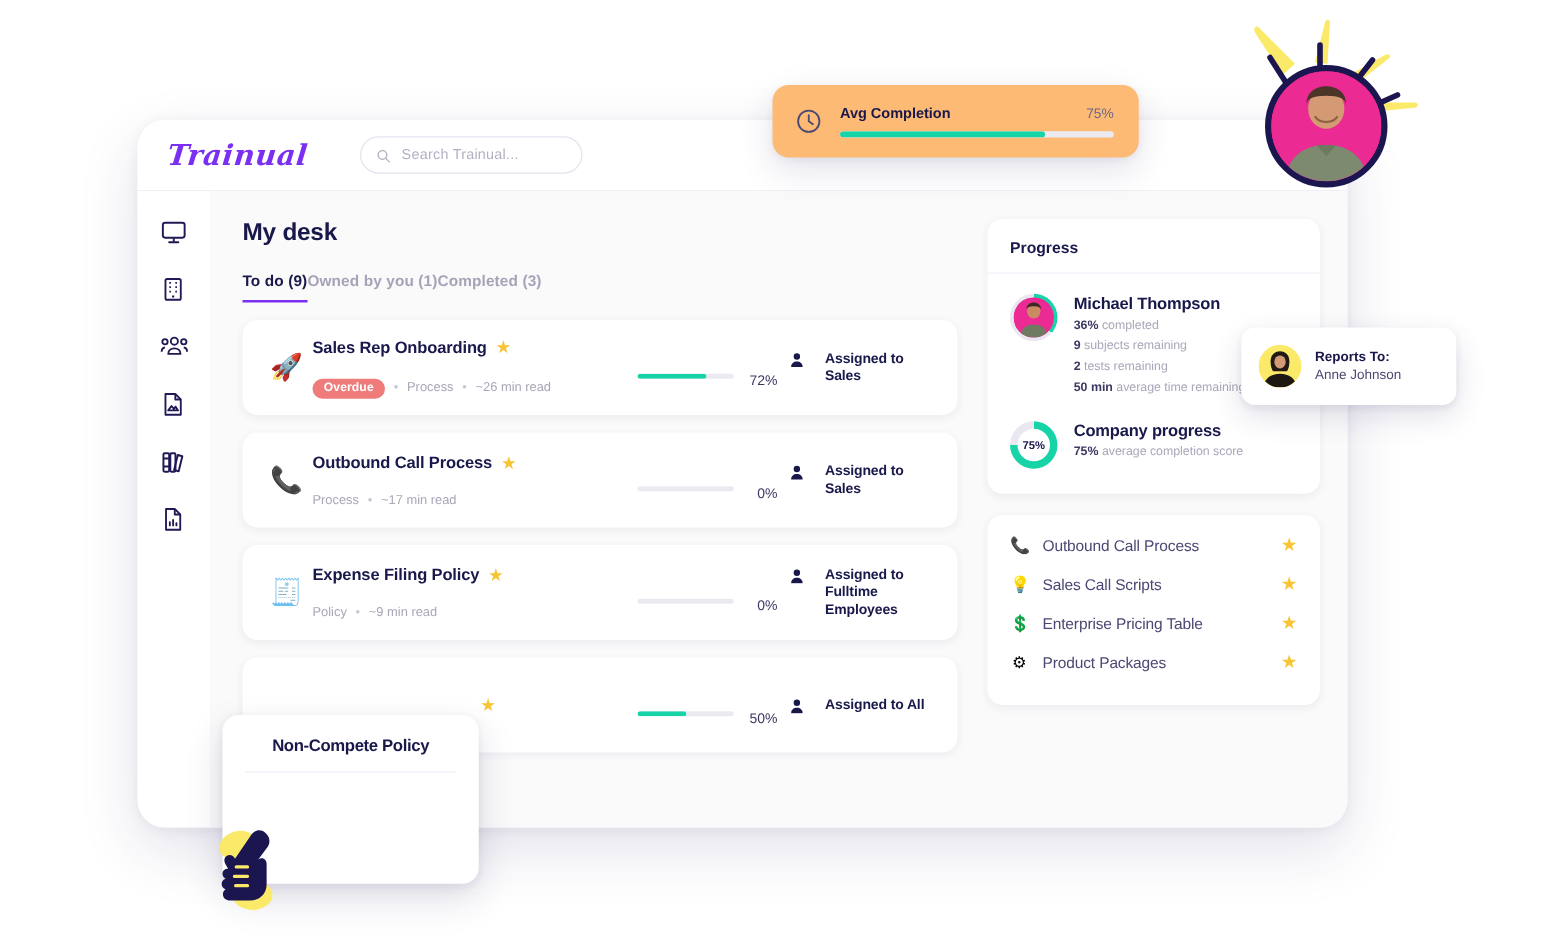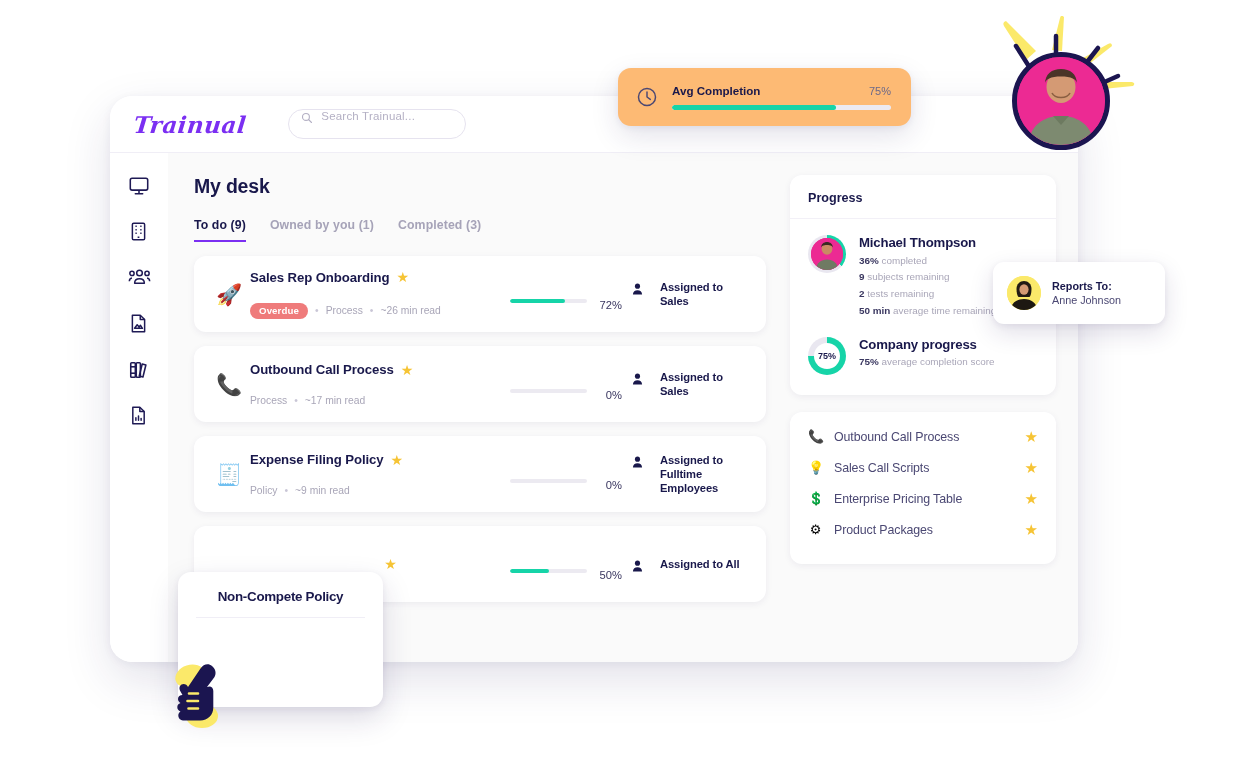--- a/index.html
+++ b/index.html
@@ -26,21 +26,21 @@
   }
   .logo {
     font-family: "DejaVu Serif", serif;
     font-style: italic; font-weight: 700; font-size: 23px;
     color: #7b2ff2; letter-spacing: .5px; margin-left: 6px;
     transform: skewX(-6deg);
   }
   .search-pill {
     margin-left: 42px; width: 178px; height: 30px;
     border: 1.3px solid #e6e3ef; border-radius: 16px;
-    display:flex; gap:8px; padding: 0 12px;
+    display:flex; align-items:center; gap:8px; padding: 0 12px;
   }
   .search-pill .ph { font-size: 11.5px; color:#b4b0c4; letter-spacing:.2px;}
   .mag { width:12px; height:12px; flex:none; }
 
   .body-row { display:flex; height: 509px; }
 
   
   .sidebar {
     width: 58px; background:#fff; padding-top: 22px;
     display:flex; flex-direction:column; align-items:center; gap: 24px;
@@ -50,21 +50,21 @@
   .side-ico svg { display:block; }
 
   
   .main {
     flex: 1; background:#fafafa; padding: 22px 24px 0 26px; position: relative;
     display:flex; gap: 24px;
   }
   .left-col { width: 572px; flex:none; }
   .page-title { font-size: 19.5px; font-weight: 800; color:#19184b; letter-spacing:-.2px;}
 
-  .tabs { display:flex; gap: 24px; margin-top: 20px; }
+  .tabs { display:flex; margin-top: 20px; }
   .tab { font-size: 12.3px; font-weight: 700; color:#a6a3b8; padding-bottom: 8px; cursor:pointer; letter-spacing:.1px;}
   .tab.active { color:#19184b; border-bottom: 2.5px solid #7b2ff2; }
 
   .card {
     background:#fff; border-radius: 12px; margin-top: 14px;
     height: 76px; display:flex; align-items:center; padding: 0 16px 0 18px;
     box-shadow: 0 2px 7px rgba(40,30,90,.065);
   }
   .card:first-of-type { margin-top: 28px; }
   .c-ico { width: 34px; flex:none; font-size:21px; line-height:1; text-align:center; }

